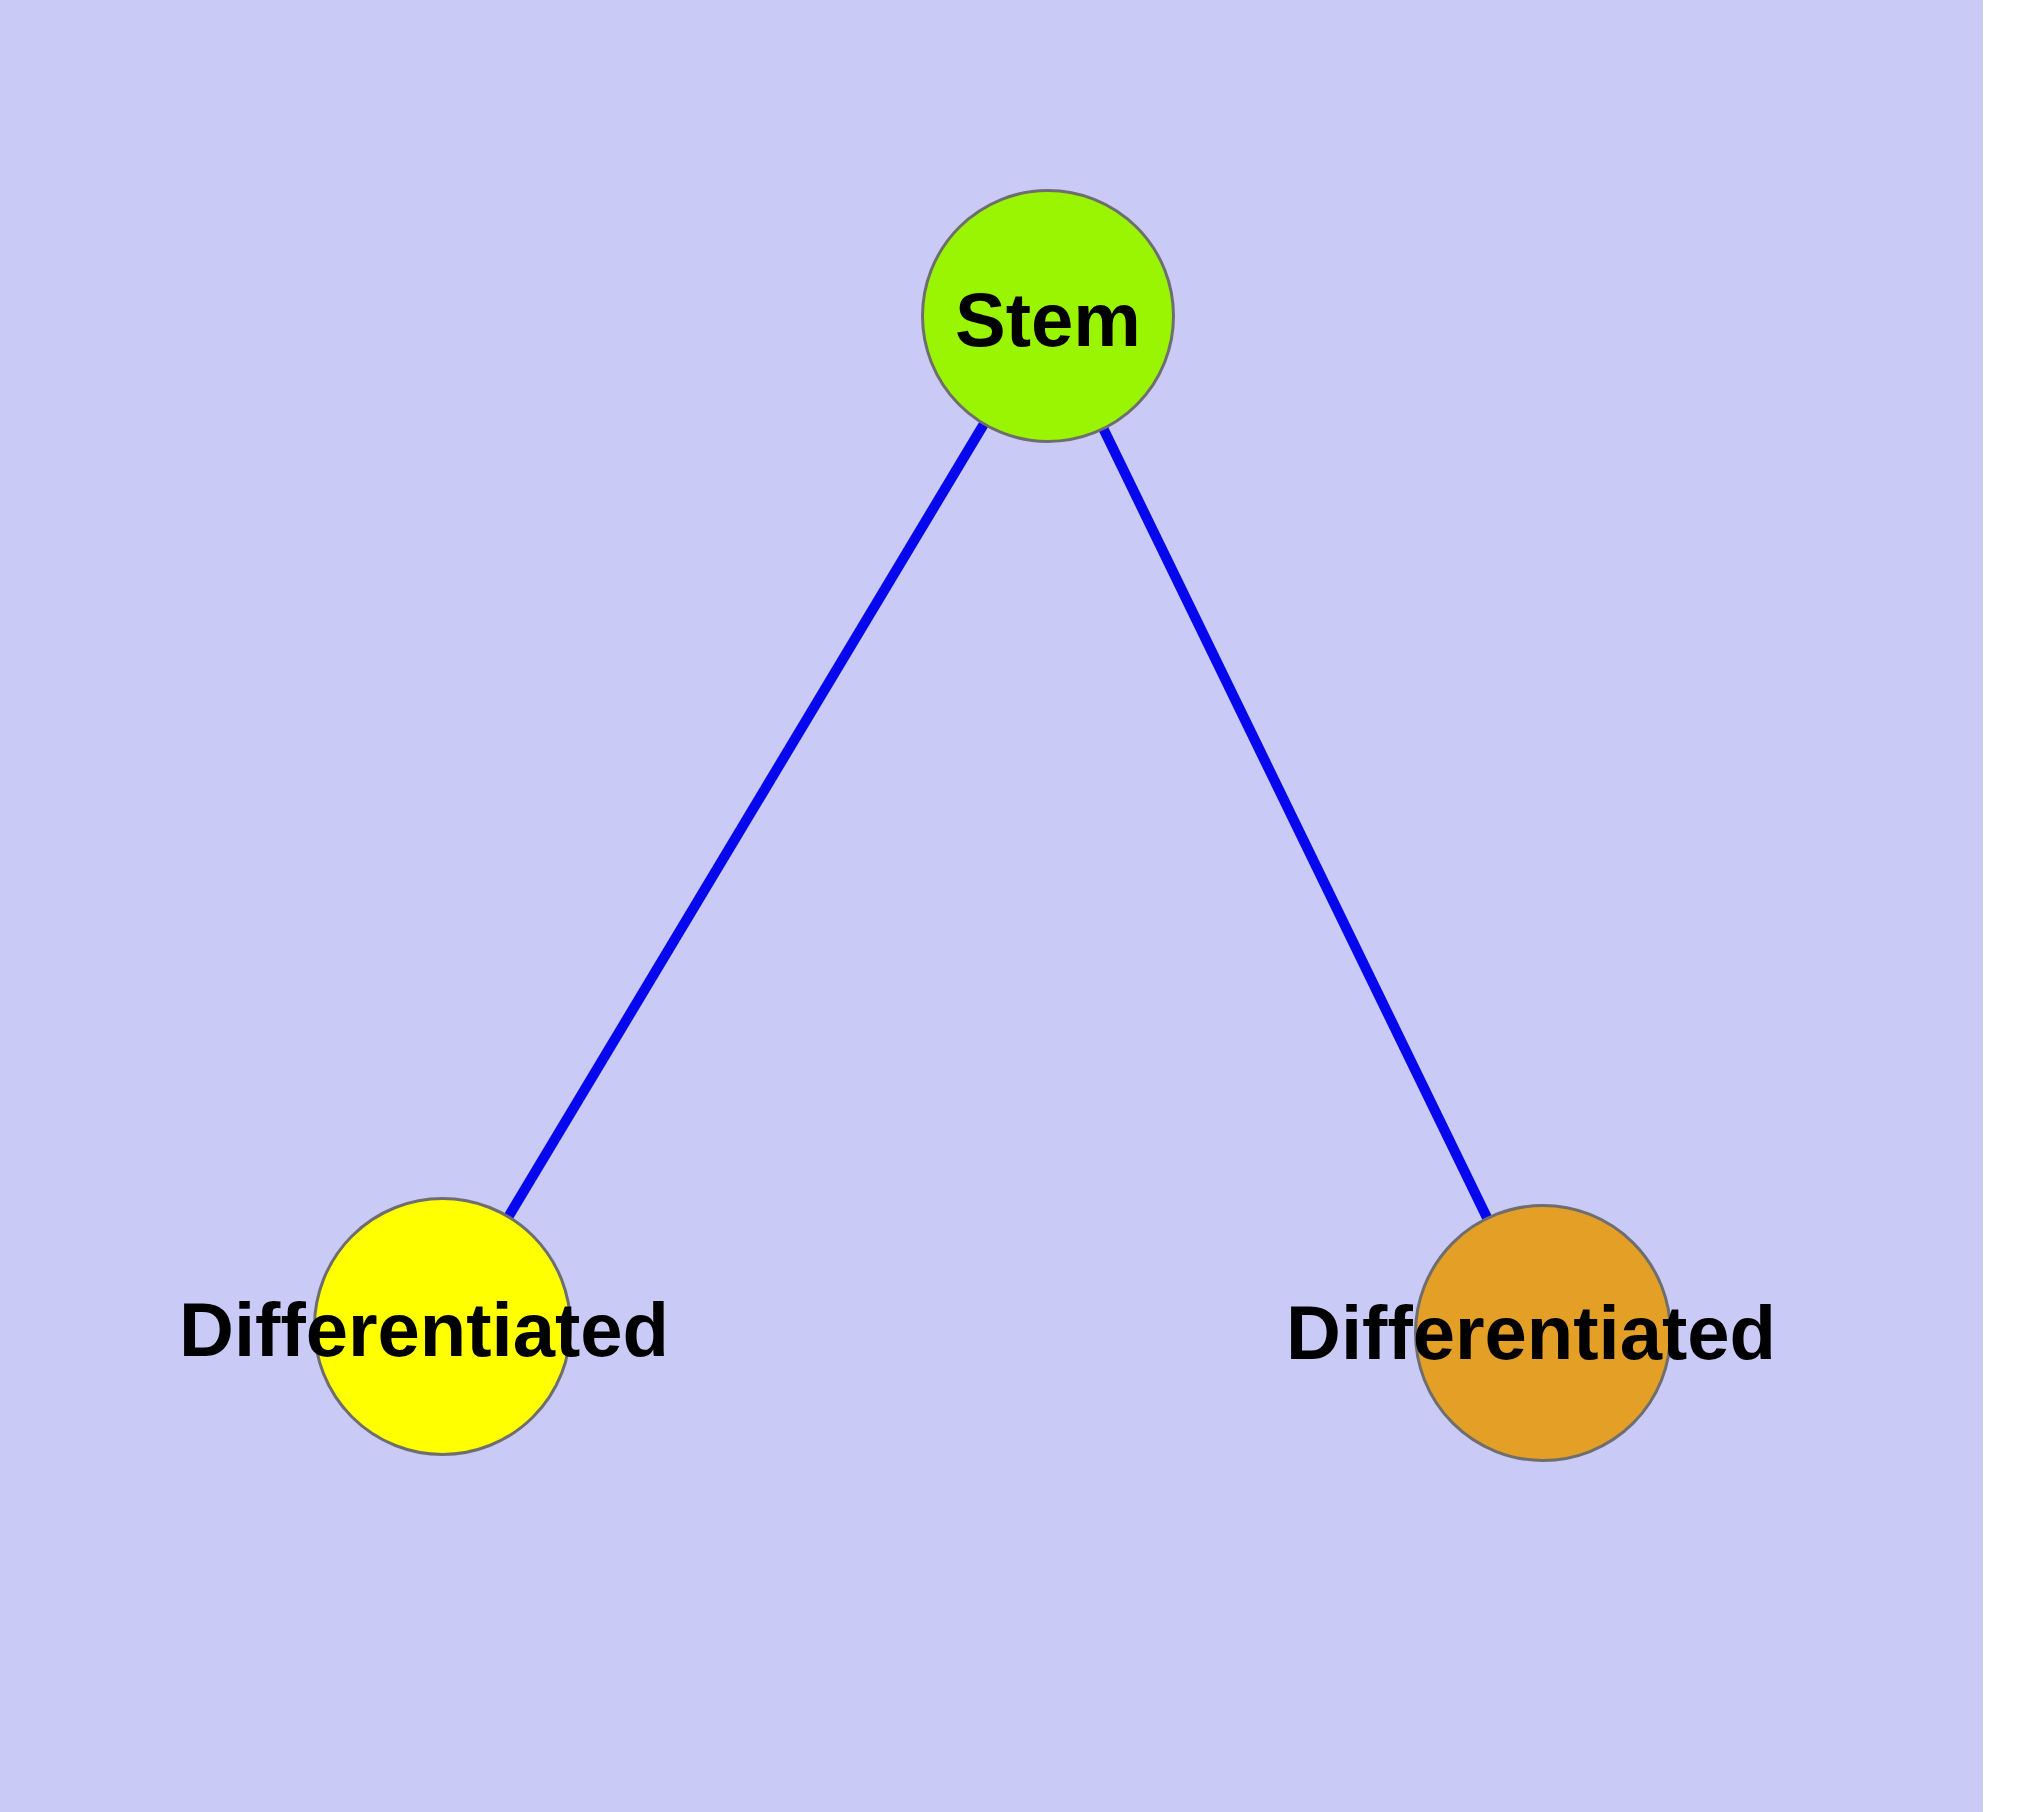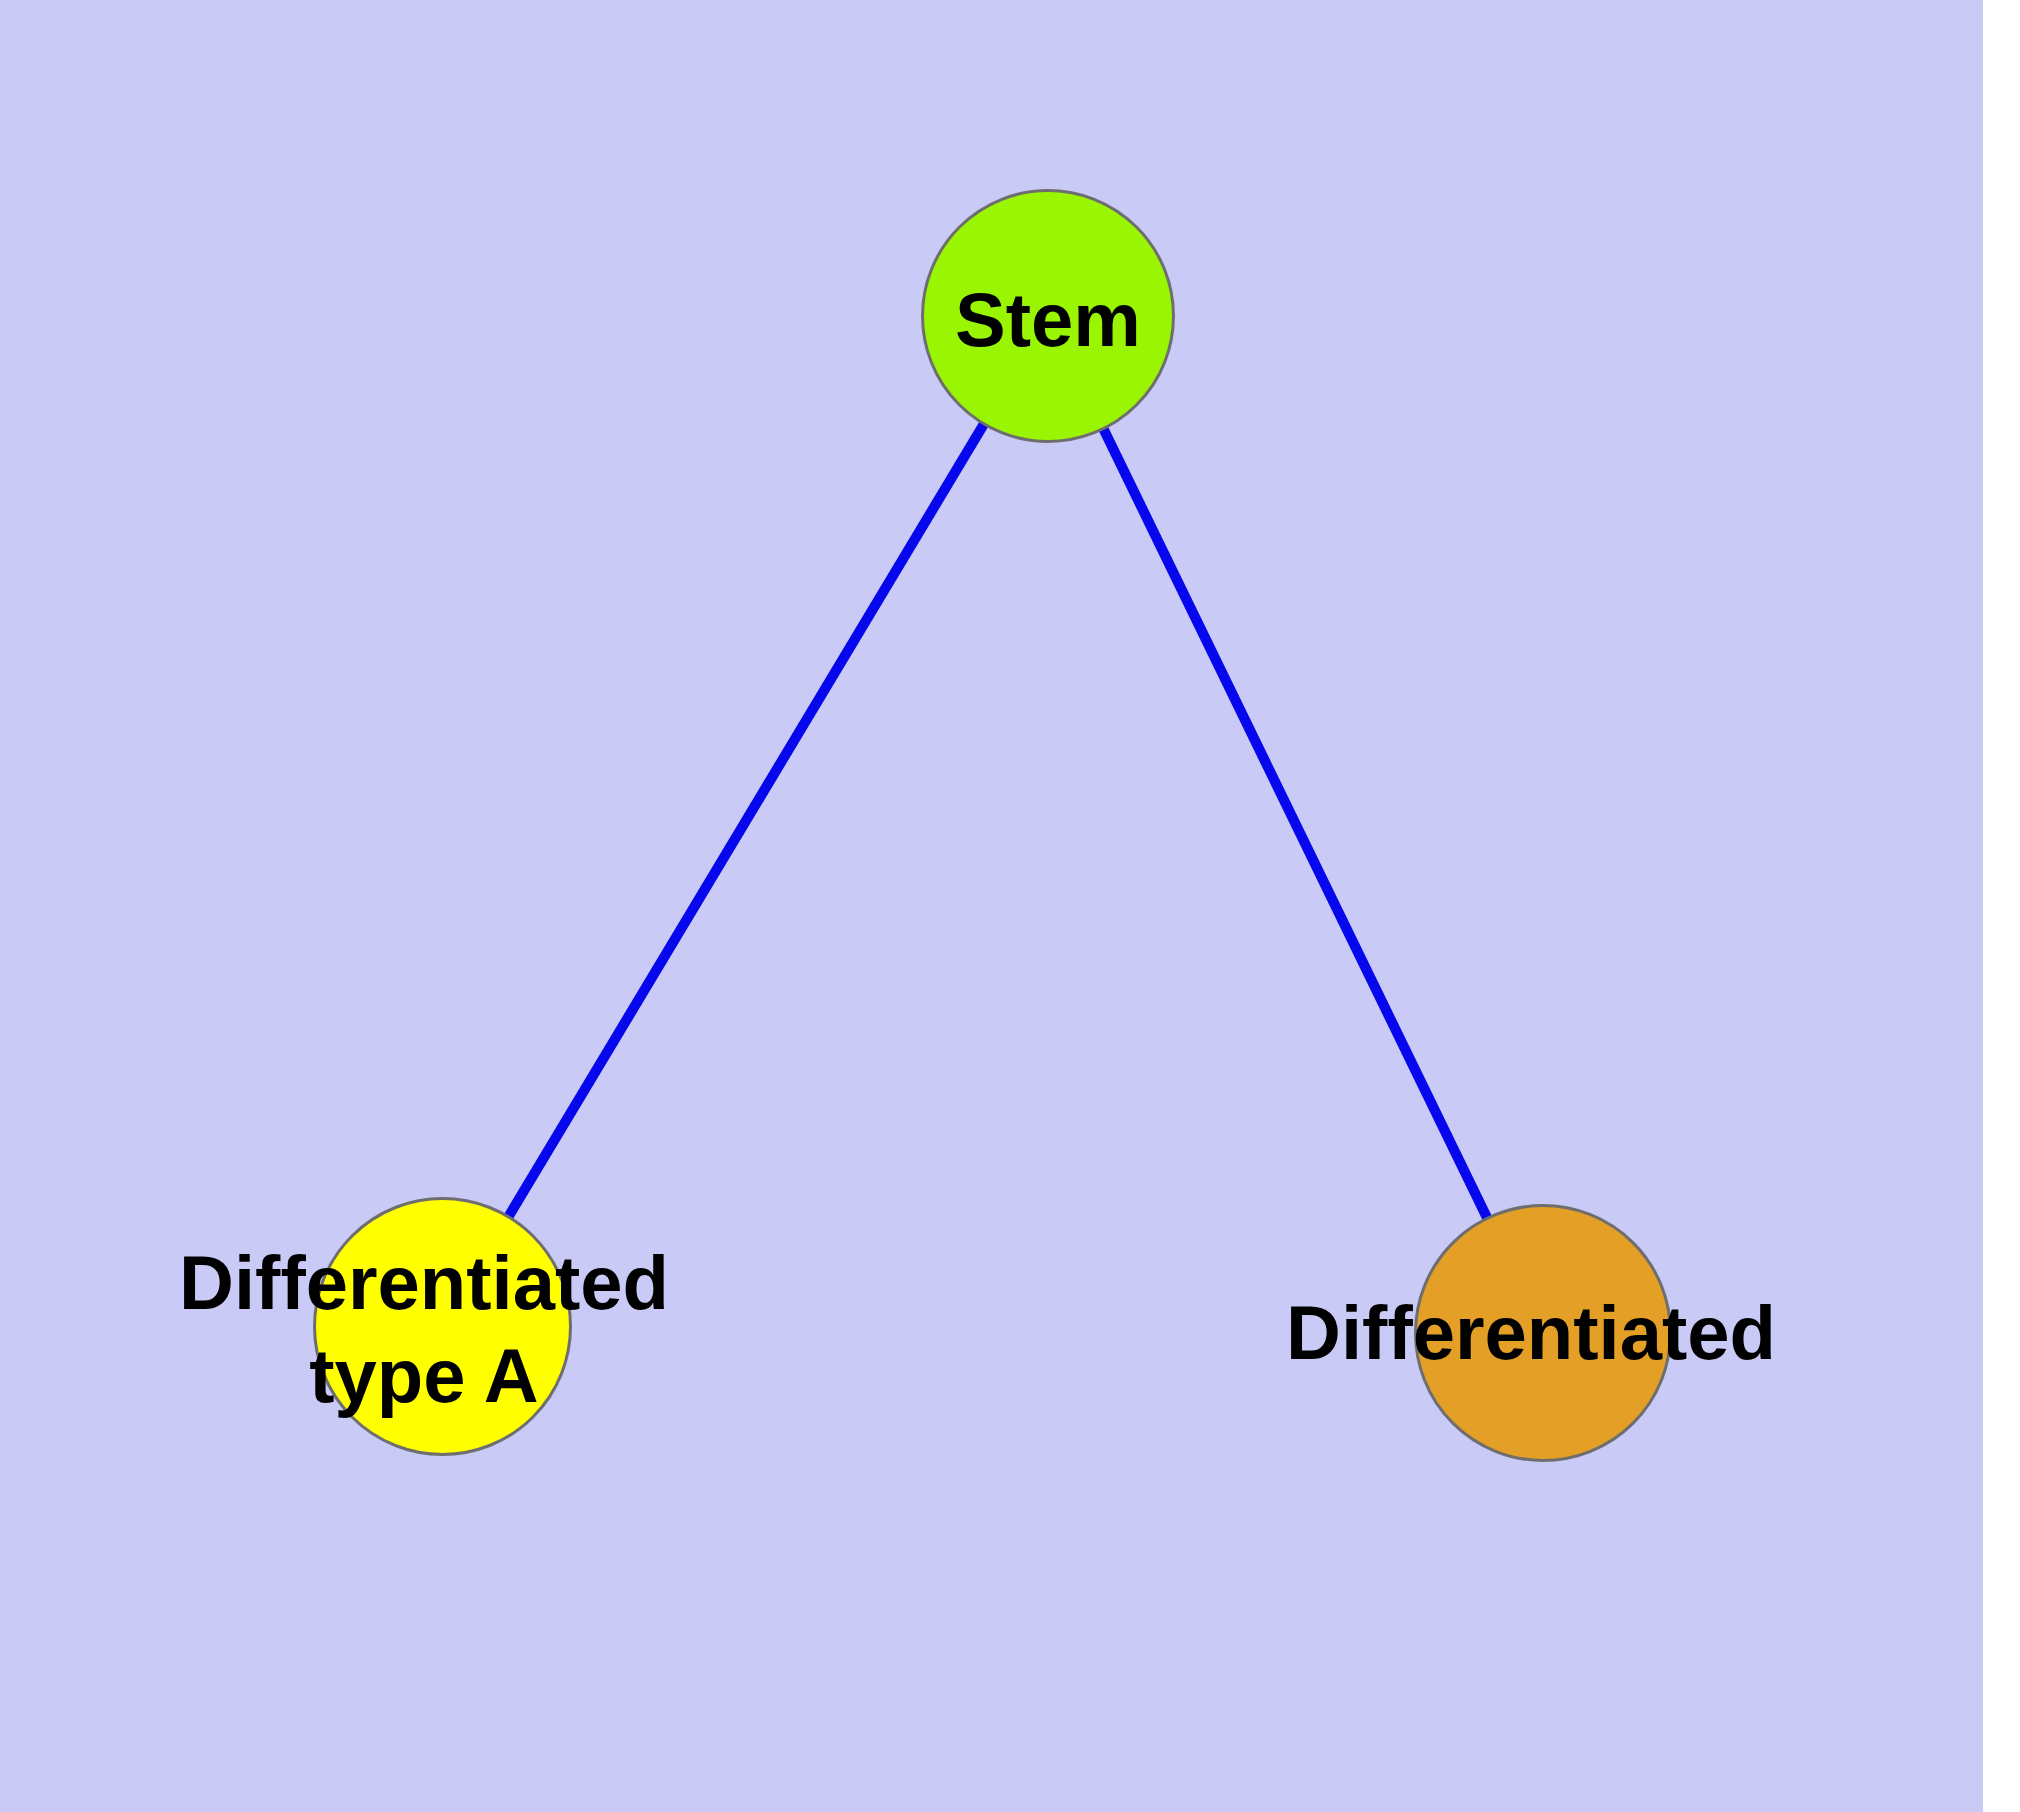--- a/index.html
+++ b/index.html
@@ -46,21 +46,20 @@
   <div class="node-circle" style="left: 921px; top: 189px; width: 254px; height: 254px; background-color: rgb(153, 245, 1); border: 3.4px solid rgb(110, 110, 110);"></div>
   <div class="node-circle" style="left: 313px; top: 1197px; width: 259px; height: 259px; background-color: rgb(255, 255, 0); border: 3.4px solid rgb(110, 110, 110);"></div>
   <div class="node-circle" style="left: 1414px; top: 1204px; width: 258px; height: 258px; background-color: rgb(227, 159, 38); border: 3.4px solid rgb(110, 110, 110);"></div>
 
   <div class="node-label" style="left: 1048px; top: 319px; color: rgb(0, 0, 0); font-size: 76px; line-height: 93px;">
     <span class="label-line">Stem</span>
   </div>
 
   <div class="node-label" style="left: 424px; top: 1329px; color: rgb(0, 0, 0); font-size: 76px; line-height: 93px;">
     <span class="label-line">Differentiated</span>
-    <span class="label-line">type A</span>
   </div>
 
   <div class="node-label" style="left: 1531px; top: 1332px; color: rgb(0, 0, 0); font-size: 76px; line-height: 93px;">
     <span class="label-line">Differentiated</span>
   </div>
 
 </div>
 
 
 </body></html>

